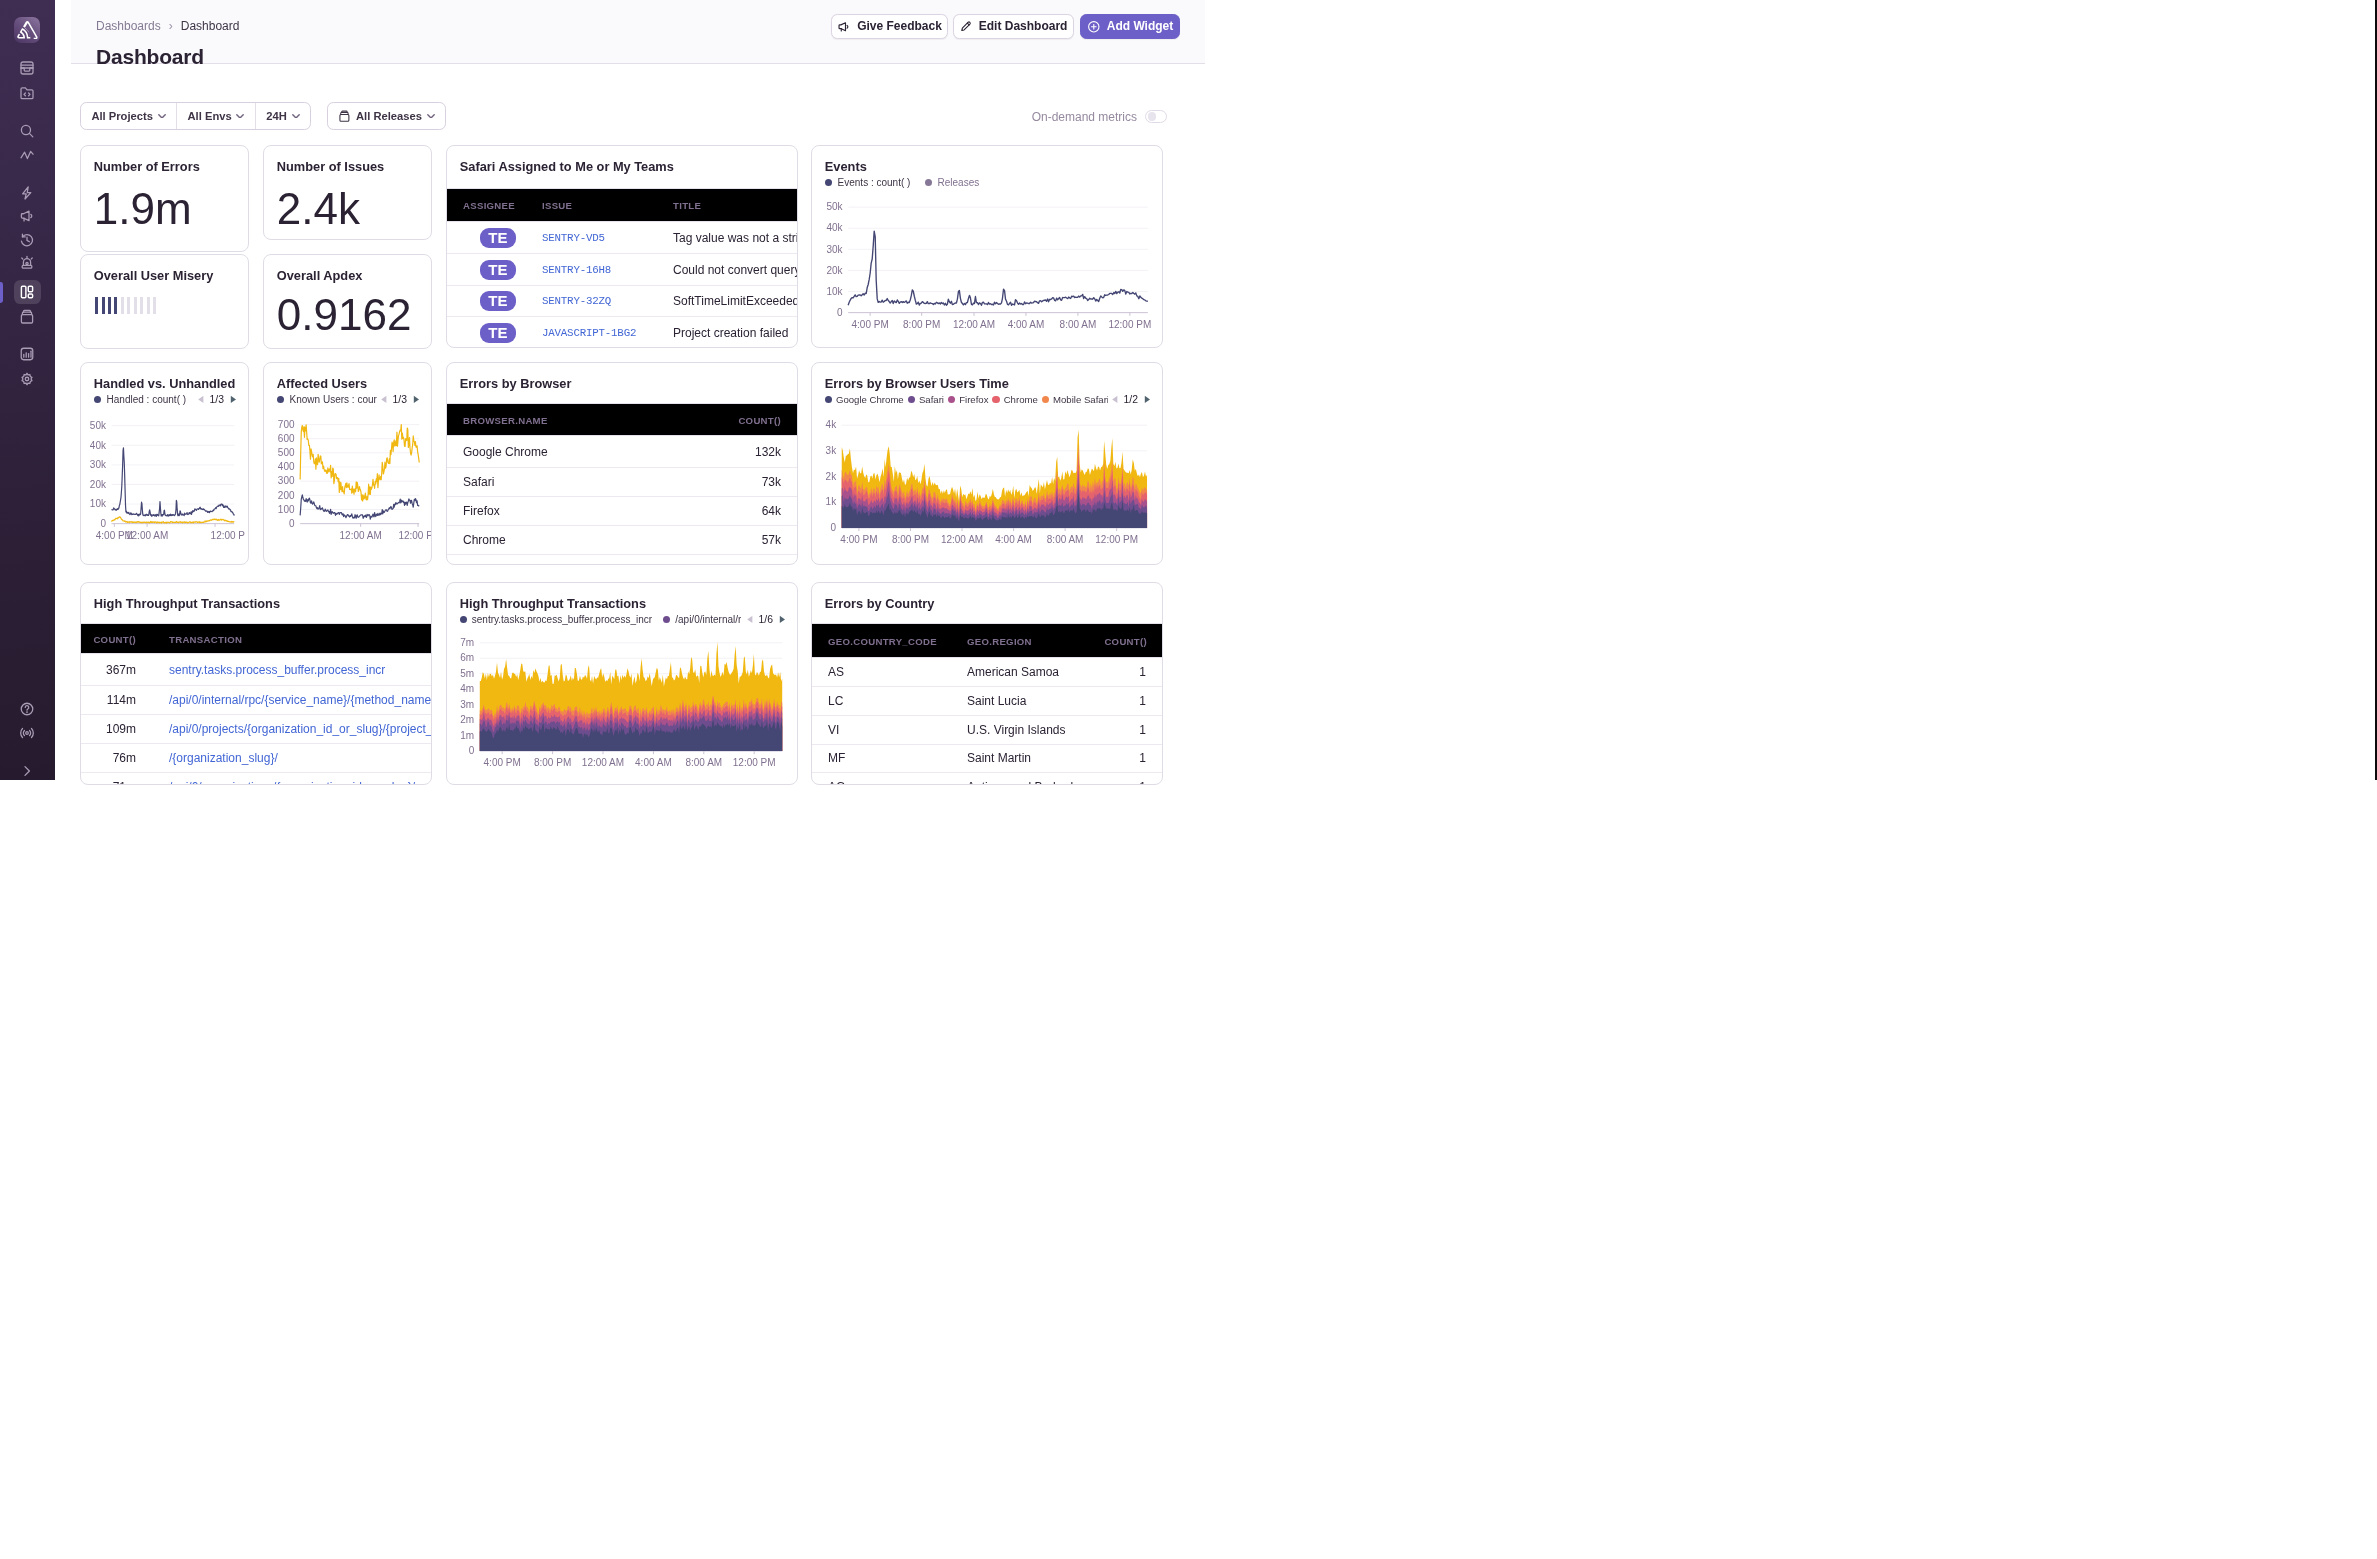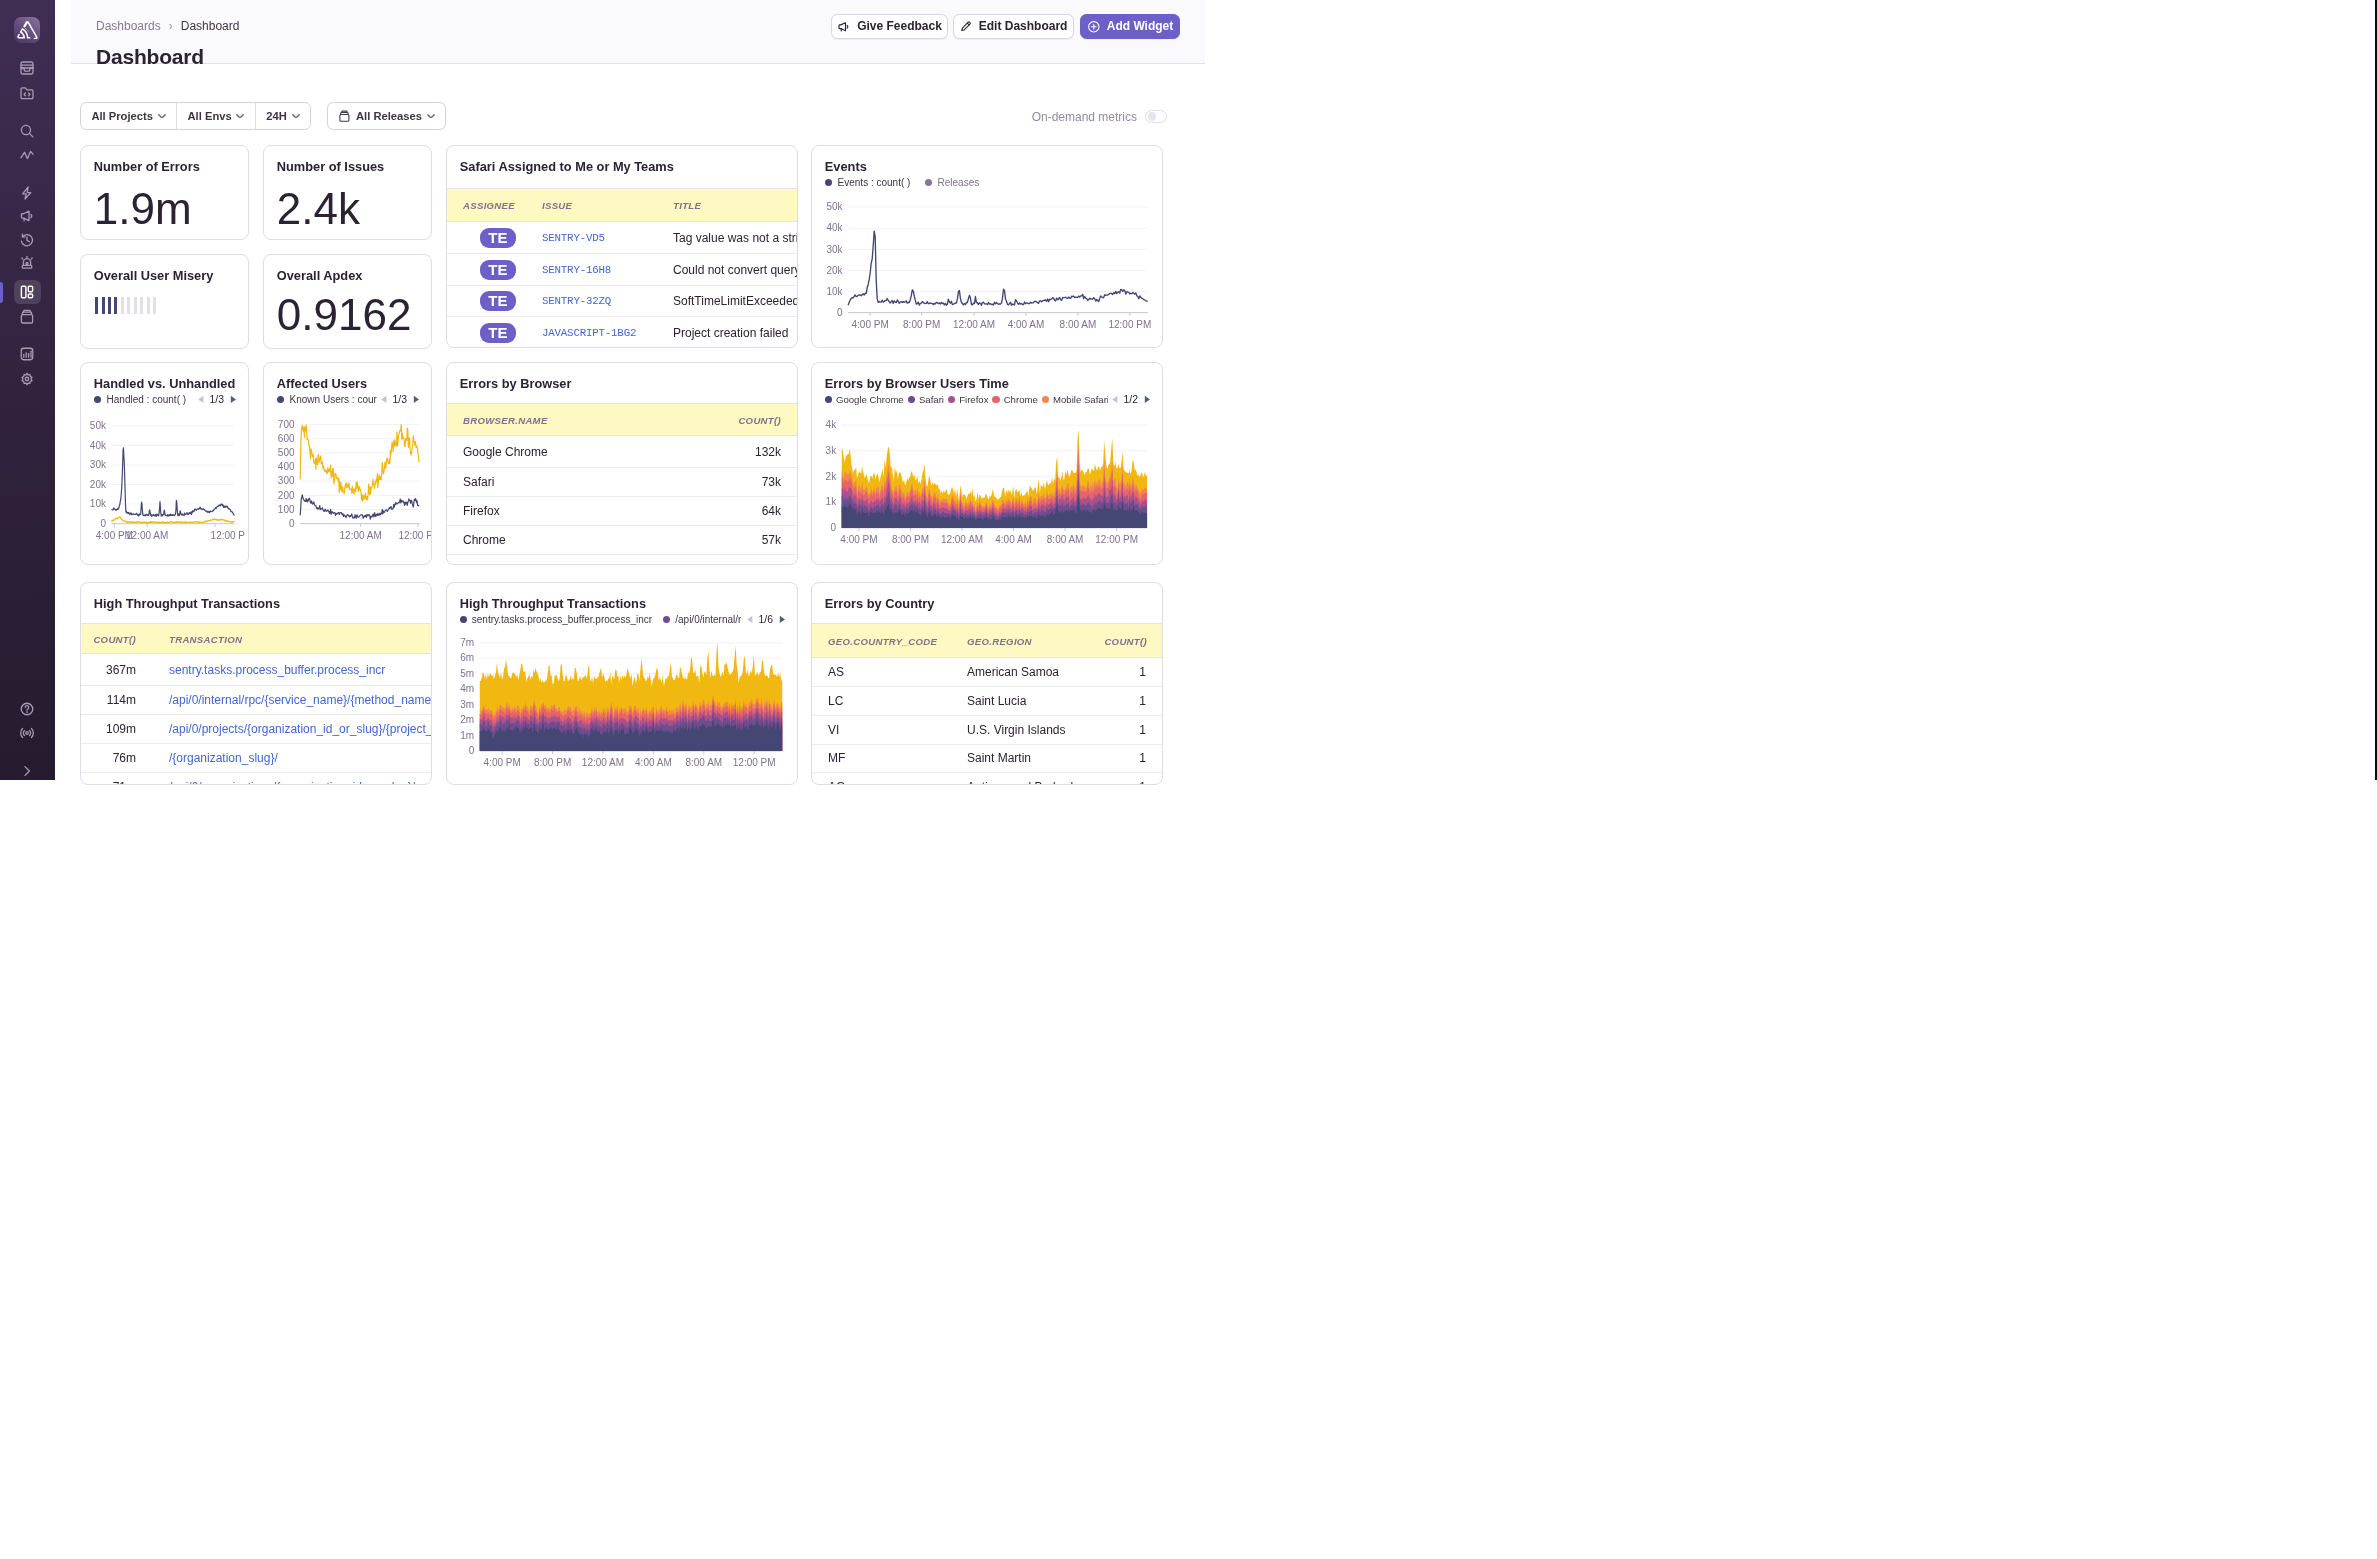--- a/index.html
+++ b/index.html
@@ -28,21 +28,21 @@
 .toggle::after { content:""; position:absolute; left:1.6px; top:1.6px; width:8.8px; height:8.8px; border-radius:50%; background:#e8e4ed; }
 .card { position:absolute; background:#fff; border:0.8px solid #e0dce6; border-radius:8px; overflow:hidden; }
 .ctitle { position:absolute; left:12.8px; top:12.8px; font-size:12.8px; font-weight:700; color:#2b2233; white-space:nowrap; }
 .bignum { position:absolute; left:12.8px; font-size:44px; line-height:1; color:#2b2233; white-space:nowrap; }
 .legend { position:absolute; left:12.8px; right:11.2px; top:30px; height:12.8px; display:flex; align-items:center;
   font-size:10px; color:#3e3446; white-space:nowrap; }
 .legitems { display:flex; align-items:center; gap:5.6px; overflow:hidden; flex:0 1 auto; min-width:0; }
 .dot { border-radius:50%; display:inline-block; flex:none; }
 .pag { margin-left:auto; display:flex; align-items:center; gap:5.6px; flex:none; background:#fff; padding-left:3.2px; }
 .pagnum { font-size:10.4px; color:#2b2233; }
-.thead { position:absolute; left:0; right:0; background:#fef9c3; border-top:0.8px solid #e7e1eb; border-bottom:0.8px solid #e7e1eb;font-style:italic; }
+.thead { position:absolute; left:0; right:0; background:#000000; border-top:0.8px solid #e7e1eb; border-bottom:0.8px solid #e7e1eb; }
 .th { position:absolute; font-size:9.6px; font-weight:700; color:#80708f; letter-spacing:0.3px; top:50%; transform:translateY(-50%); }
 .trow { position:absolute; left:0; right:0; border-bottom:0.8px solid #eee9f1; }
 .td { position:absolute; font-size:12px; color:#2b2233; top:50%; transform:translateY(-50%); white-space:nowrap; }
 .td.link { color:#4266d5; }
 .td.mono { font-family:"Liberation Mono",monospace; font-size:10.8px; color:#4266d5; letter-spacing:-0.2px; }
 .badge { position:absolute; width:36px; height:20px; border-radius:9px; background:#6c5fc7; color:#fff;
   font-size:15px; font-weight:700; display:flex; align-items:center; justify-content:center; top:50%; transform:translateY(-50%); letter-spacing:0.2px; }
 svg { position:absolute; left:0; top:0; }
 svg text { font-family:"Liberation Sans",sans-serif; }
 .sic { position:absolute; left:50%; transform:translate(-50%,-50%); }
@@ -195,21 +195,21 @@
 <div class="pill" style="left:272px">
       <span class="seg"><svg width="12.8" height="12.8" viewBox="0 0 20 20" fill="none" stroke="#3e3446" stroke-width="1.7" stroke-linecap="round" stroke-linejoin="round" style="position:static">
           <rect x="3" y="7" width="14" height="10.5" rx="1.5"></rect>
           <path d="M4.3 7 v-2 a1 1 0 0 1 1 -1 h9.4 a1 1 0 0 1 1 1 v2"></path>
           <path d="M5.8 4 v-1.2 a1 1 0 0 1 1 -1 h6.4 a1 1 0 0 1 1 1 V4"></path>
         </svg> All Releases <svg class="chev" viewBox="0 0 10 6" style="position:static">
           <path d="M1 1 L5 5 L9 1" stroke="#71637e" stroke-width="1.8" fill="none" stroke-linecap="round" stroke-linejoin="round"></path>
         </svg></span>
     </div>
 <div id="ondemand">On-demand metrics<span class="toggle"></span></div>
-    <div class="card" style="left:25px;top:57px;width:169px;height:95px">
+    <div class="card" style="left:25px;top:57px;width:169px;height:107px">
       <div class="ctitle">Number of Errors</div>
       <div class="bignum" style="top:41px">1.9m</div>
     </div>
     <div class="card" style="left:208px;top:57px;width:169px;height:95px">
       <div class="ctitle">Number of Issues</div>
       <div class="bignum" style="top:41px">2.4k</div>
     </div>
     <div class="card" style="left:25px;top:166px;width:169px;height:95px">
       <div class="ctitle">Overall User Misery</div>
       <div style="position:absolute;left:0;top:42px;width:100%;height:17px">

